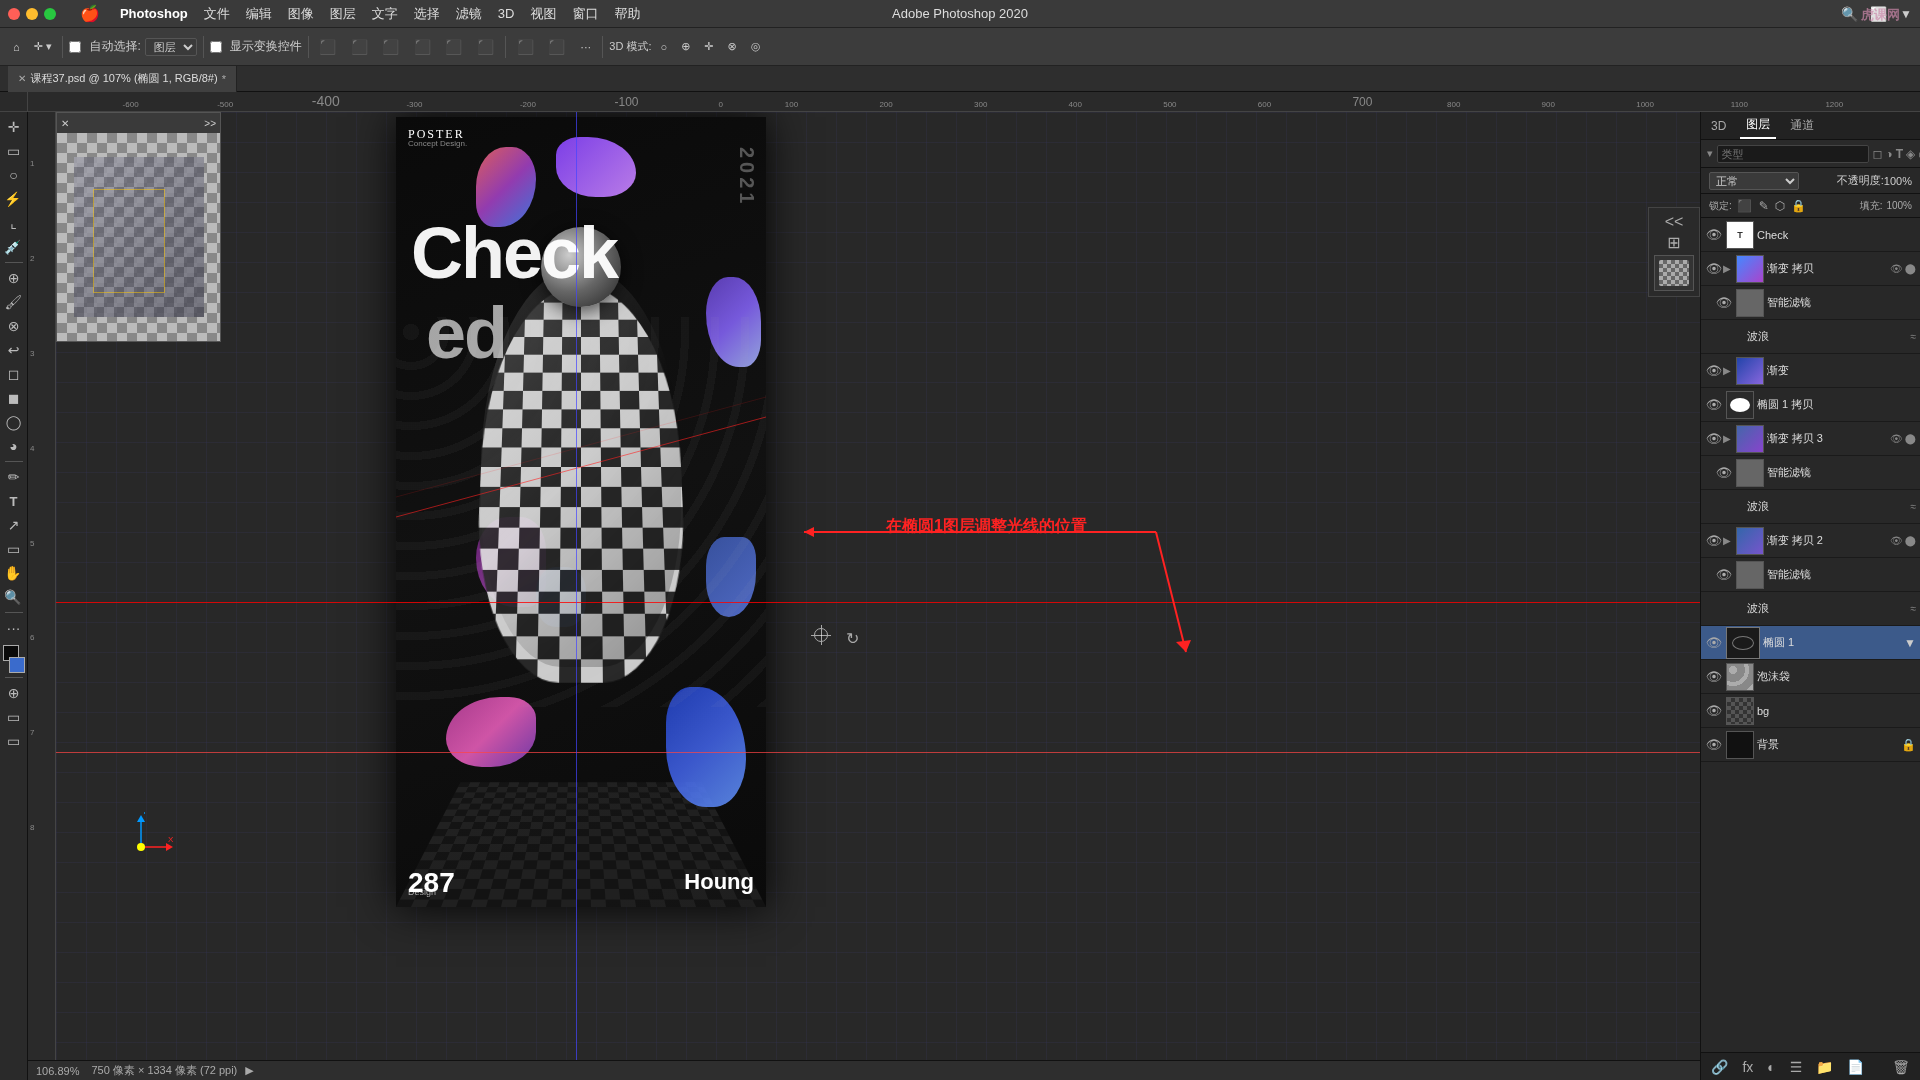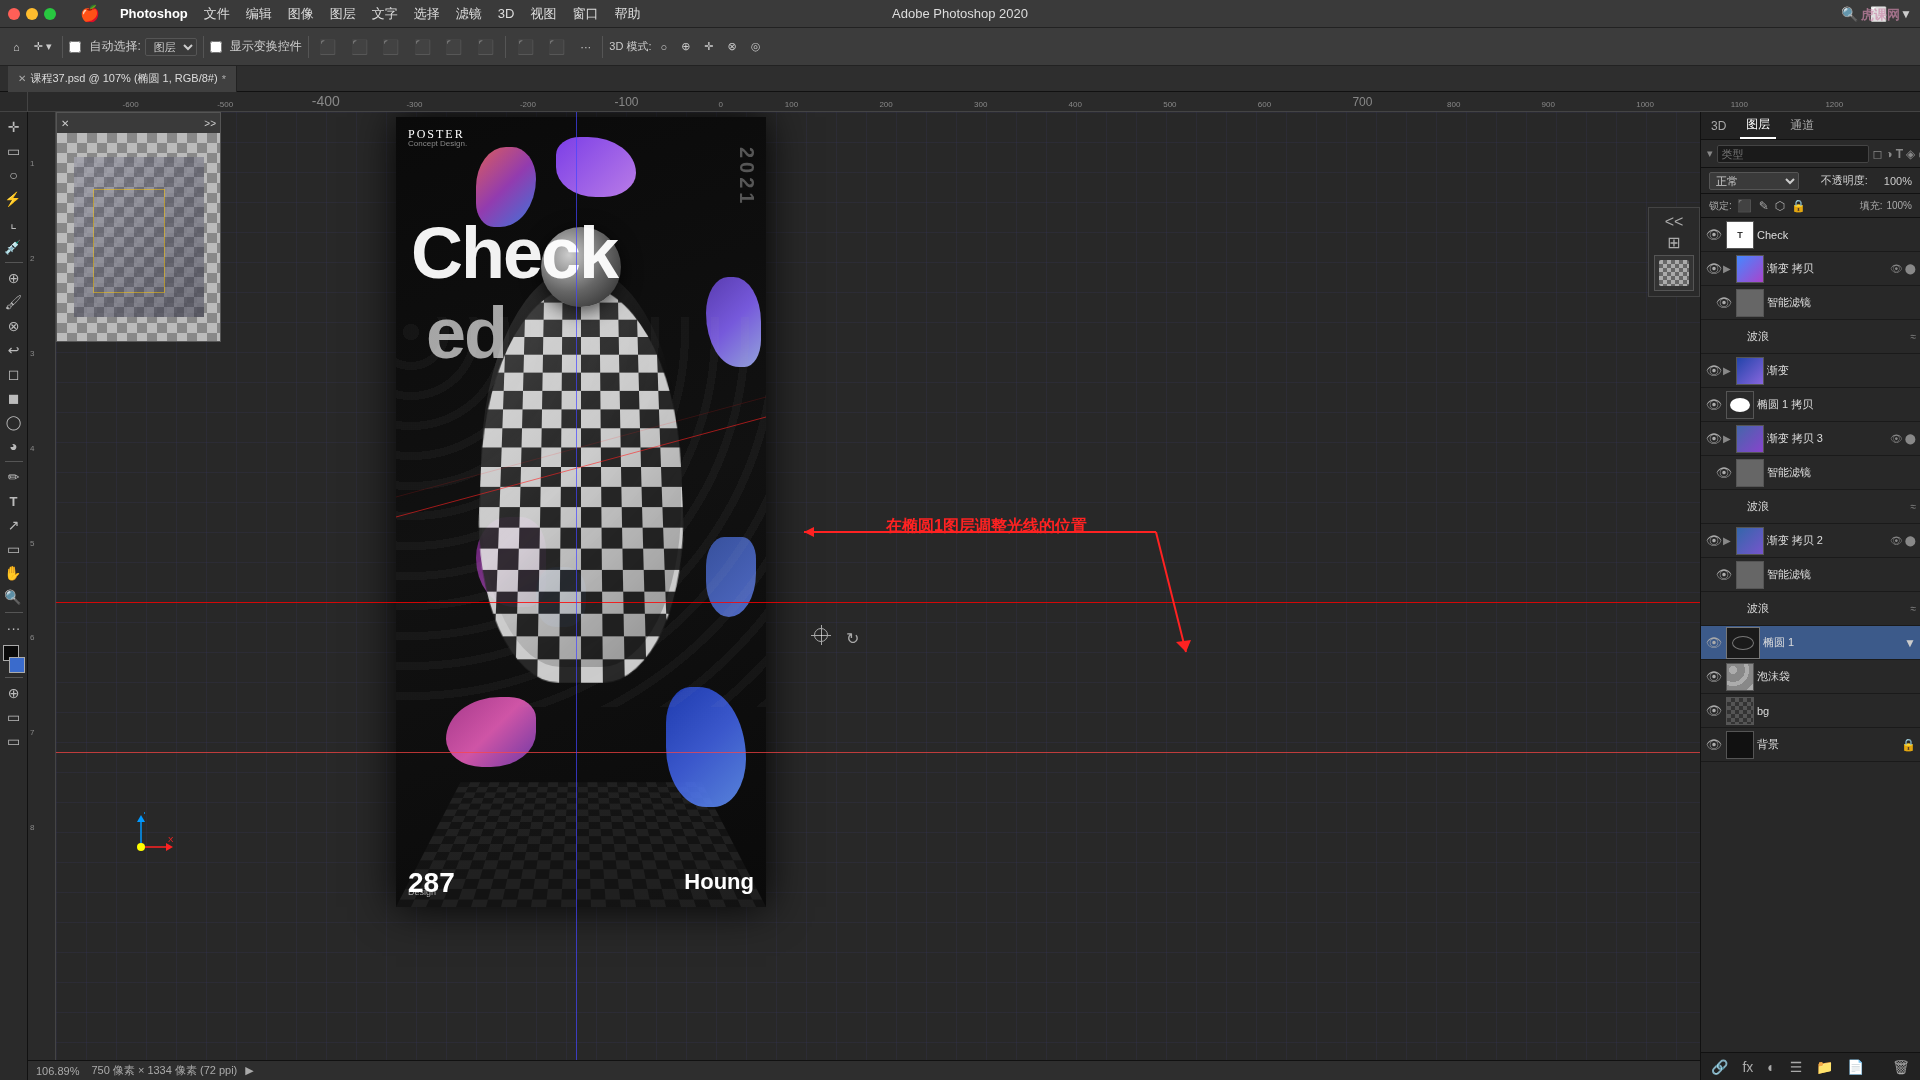--- a/index.html
+++ b/index.html
@@ -394,21 +394,21 @@
         <span>◉</span>
       </span>
     </div>
 
     <div class="rp-mode-row">
       <select class="rp-mode-select" style="width:90px;">
         <option>正常</option>
         <option>溶解</option>
         <option>正片叠底</option>
       </select>
-      <div style="display:flex;align-items:center;gap:16px;">
+      <div style="display:flex;align-items:center;gap:0;">
         <span>不透明度:</span>
         <span>100%</span>
       </div>
     </div>
 
     <div class="rp-lock-row">
       <span>锁定:</span>
       <span style="font-size:12px;cursor:pointer;">⬛</span>
       <span style="font-size:12px;cursor:pointer;">✎</span>
       <span style="font-size:12px;cursor:pointer;">⬡</span>

